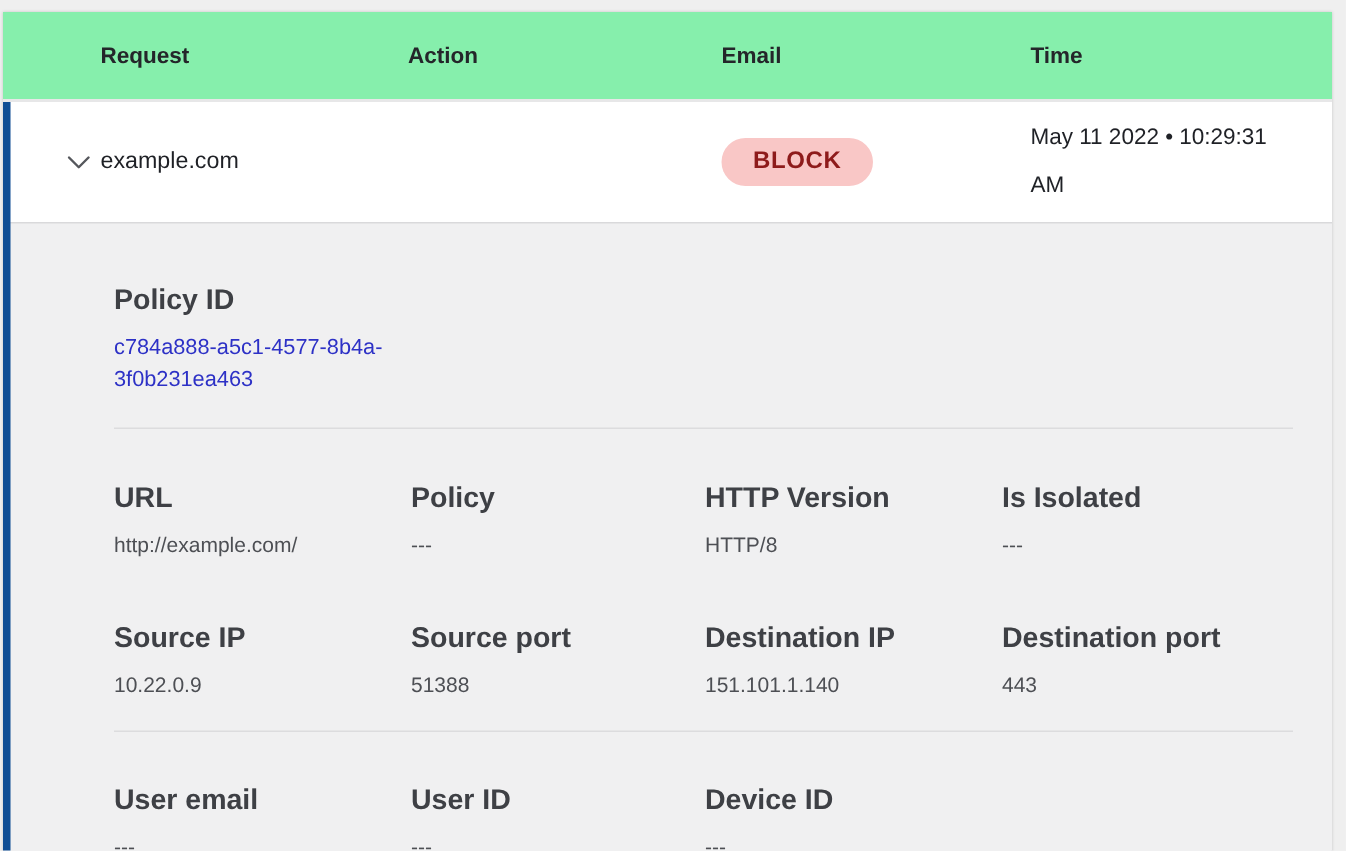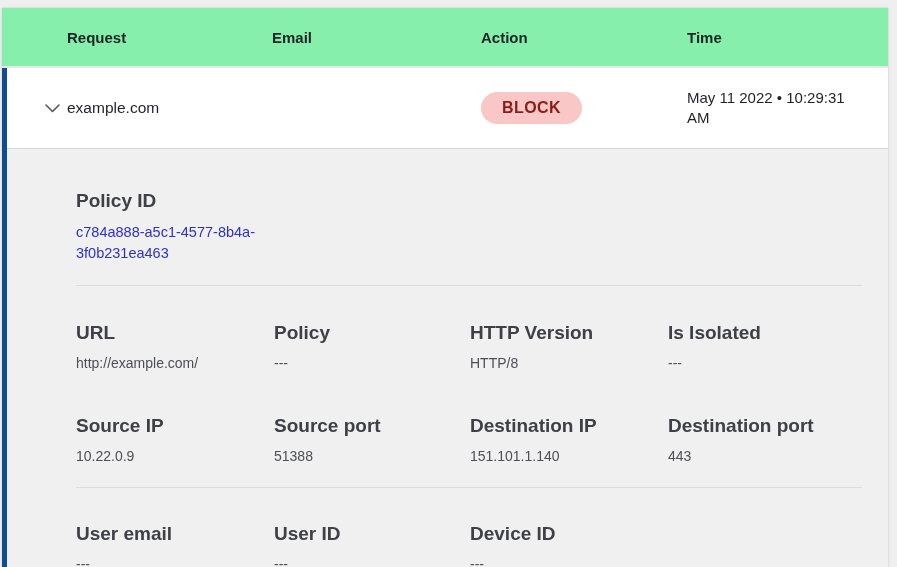--- a/index.html
+++ b/index.html
@@ -54,21 +54,21 @@
     position: absolute;
     left: 38px; top: 50%;
     transform: translateY(-50%);
     width: 24px; height: 24px;
     display: flex; align-items: center; justify-content: center;
     background: transparent; border: none; cursor: pointer;
   }
   .td-request { font-size: 15.5px; color: var(--body_text, #1f2126); }
   .td-time {
     font-size: 15px;
-    line-height: 20px;
+    line-height: 32px;
     color: var(--body_text, #1f2126);
     padding-right: 22px;
   }
   .badge {
     display: inline-block;
     padding: 7px 21px;
     border-radius: 999px;
     background: var(--badge_bg, #f9c7c6);
     color: var(--badge_text, #8e1b1b);
     font-size: 16px;
@@ -119,22 +119,22 @@
   .g3 { margin-top: 35px; }
 </style>
 </head>
 <body>
 
 <div class="page">
   <div class="card">
 
     <div class="thead">
       <div class="th">Request</div>
+      <div class="th">Action</div>
       <div class="th">Email</div>
-      <div class="th">Action</div>
       <div class="th">Time</div>
     </div>
 
     <div class="expanded">
       <div class="accent-bar"></div>
 
       <div class="trow">
         <div class="td td-request">
           <button class="chevron-btn">
             <svg width="15" height="9" viewBox="0 0 15 9" fill="none">

